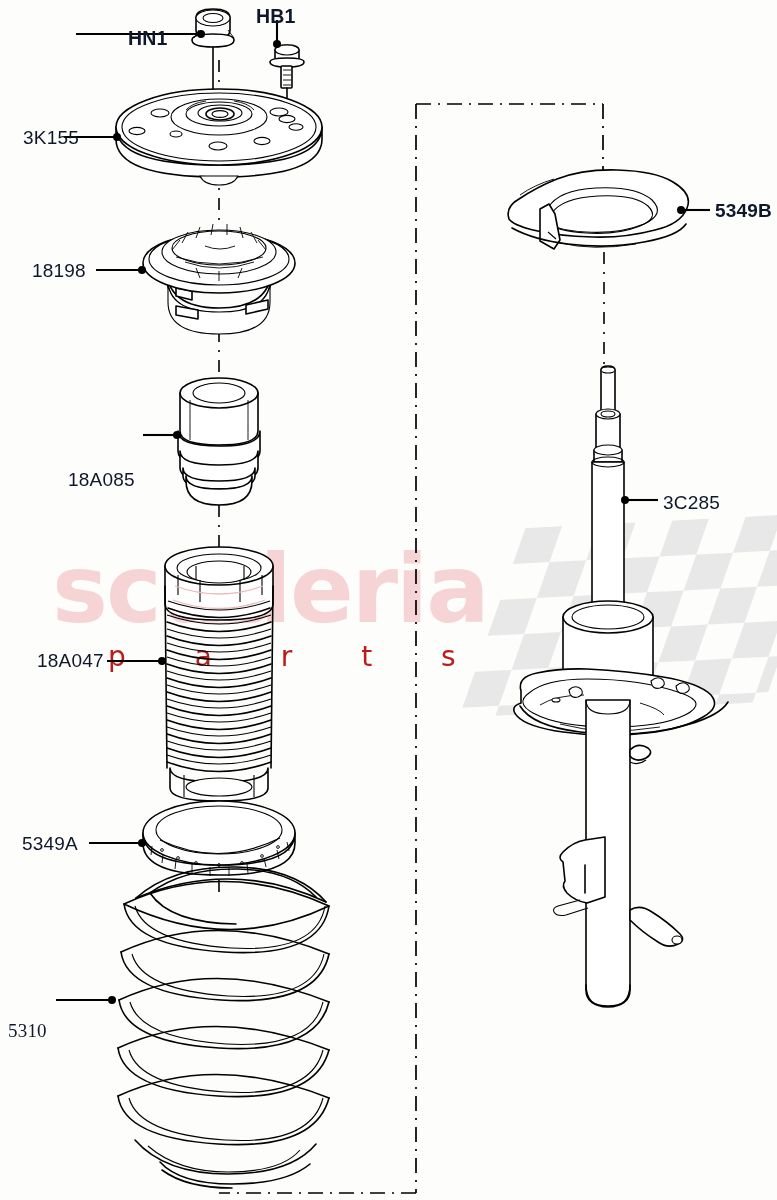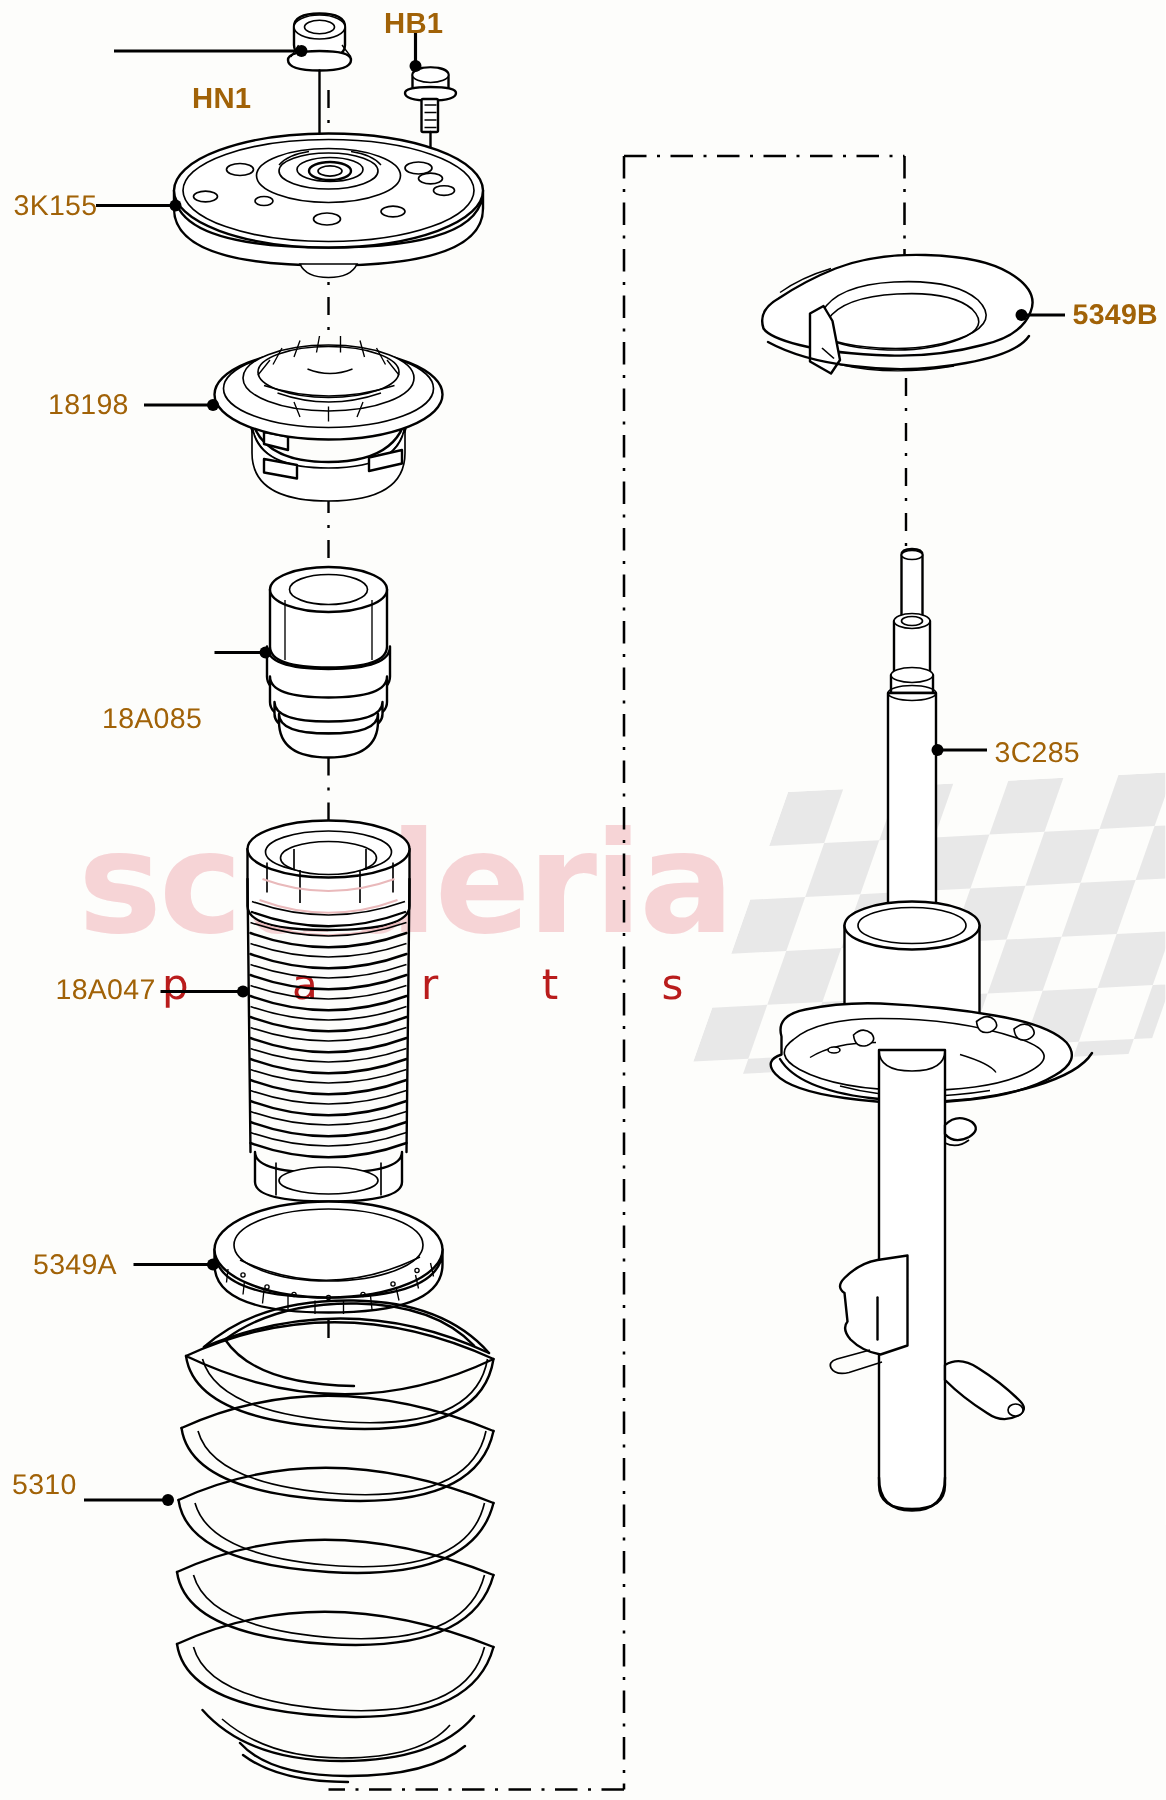--- a/index.html
+++ b/index.html
@@ -7,21 +7,21 @@
   body{font-family:"Liberation Sans",sans-serif;}
   #page{
     position:relative;
     width:777px;height:1200px;
     background:#fdfdfb;
     overflow:hidden;
   }
   #svgroot{position:absolute;left:0;top:0;width:777px;height:1200px;}
   .lbl{
     position:absolute;
-    color:#a16207;
+    color:#0f172a;
     font-family:"Liberation Sans",sans-serif;
     font-size:19px;
     letter-spacing:0.2px;
     white-space:nowrap;
     user-select:none;
   }
   .lbl.bold{font-weight:bold;font-size:19.5px;}
   
   #wm-scuderia{
     position:absolute;
@@ -422,25 +422,25 @@
 
       <path class="leader" d="M710 210 L683 210"></path>
         <circle class="dot" cx="681" cy="210" r="4"></circle>
 
       <path class="leader" d="M658 500 L627 500"></path>
         <circle class="dot" cx="625" cy="500" r="4"></circle>
     </g>
   </svg>
 
   <div id="label-layer">
-      <div class="lbl bold" style="left: 128px; top: 27px; margin-top: 28px;">HN1</div>
+      <div class="lbl bold" style="left: 128px; top: 27px;">HN1</div>
       <div class="lbl bold" style="left: 256px; top: 5px;">HB1</div>
-      <div class="lbl" style="left: 9px; top: 127px;">3K155</div>
+      <div class="lbl" style="left: 23px; top: 127px;">3K155</div>
       <div class="lbl" style="left: 32px; top: 260px;">18198</div>
       <div class="lbl" style="left: 68px; top: 425px; margin-top: 44px;">18A085</div>
       <div class="lbl" style="left: 37px; top: 650px; text-align: center;">18A047</div>
       <div class="lbl" style="left: 22px; top: 833px;">5349A</div>
-      <div class="lbl" style="left: 8px; top: 980px;">5310</div>
+      <div class="lbl" style="left: 8px; top: 1020px; font-family: Liberation Serif, serif;">5310</div>
       <div class="lbl" style="left: 715px; top: 200px; font-weight: bold;">5349B</div>
       <div class="lbl" style="left: 663px; top: 492px; text-align: right;">3C285</div>
     </div>
 
 </div>
 
 </body></html>

